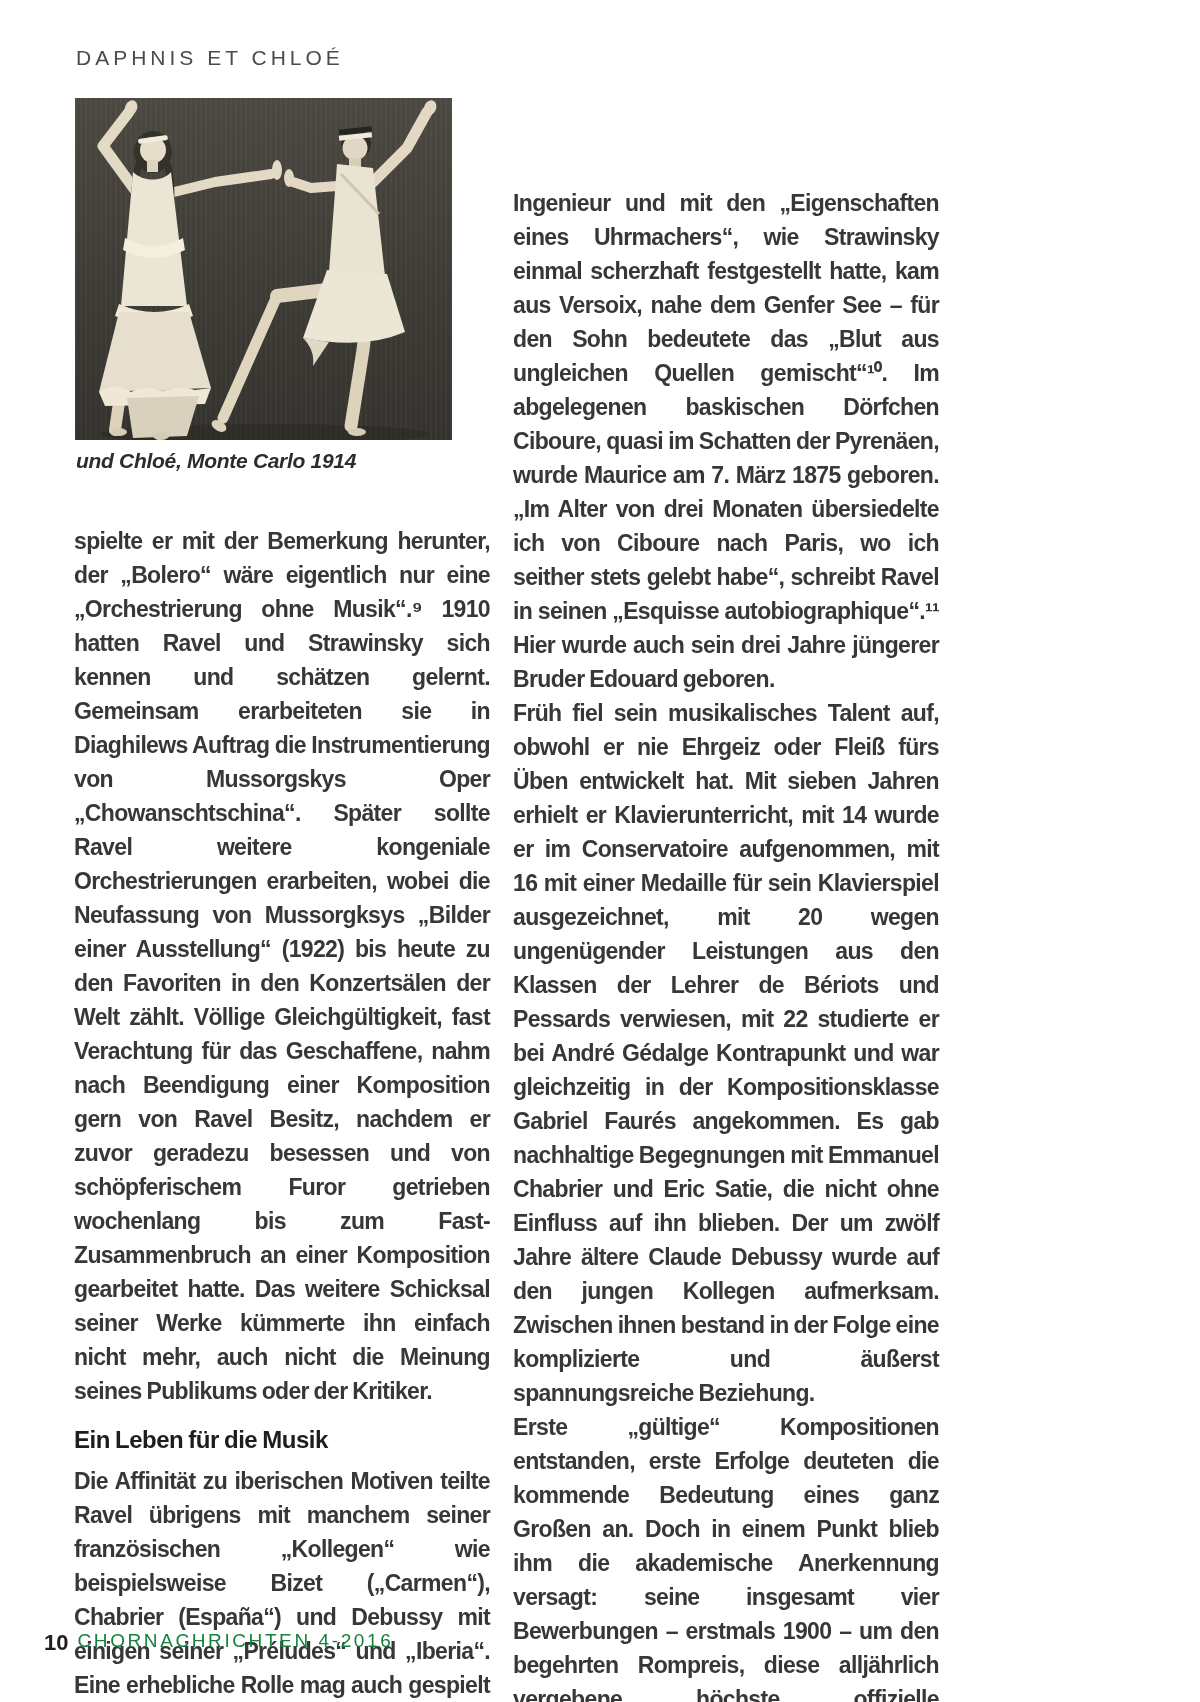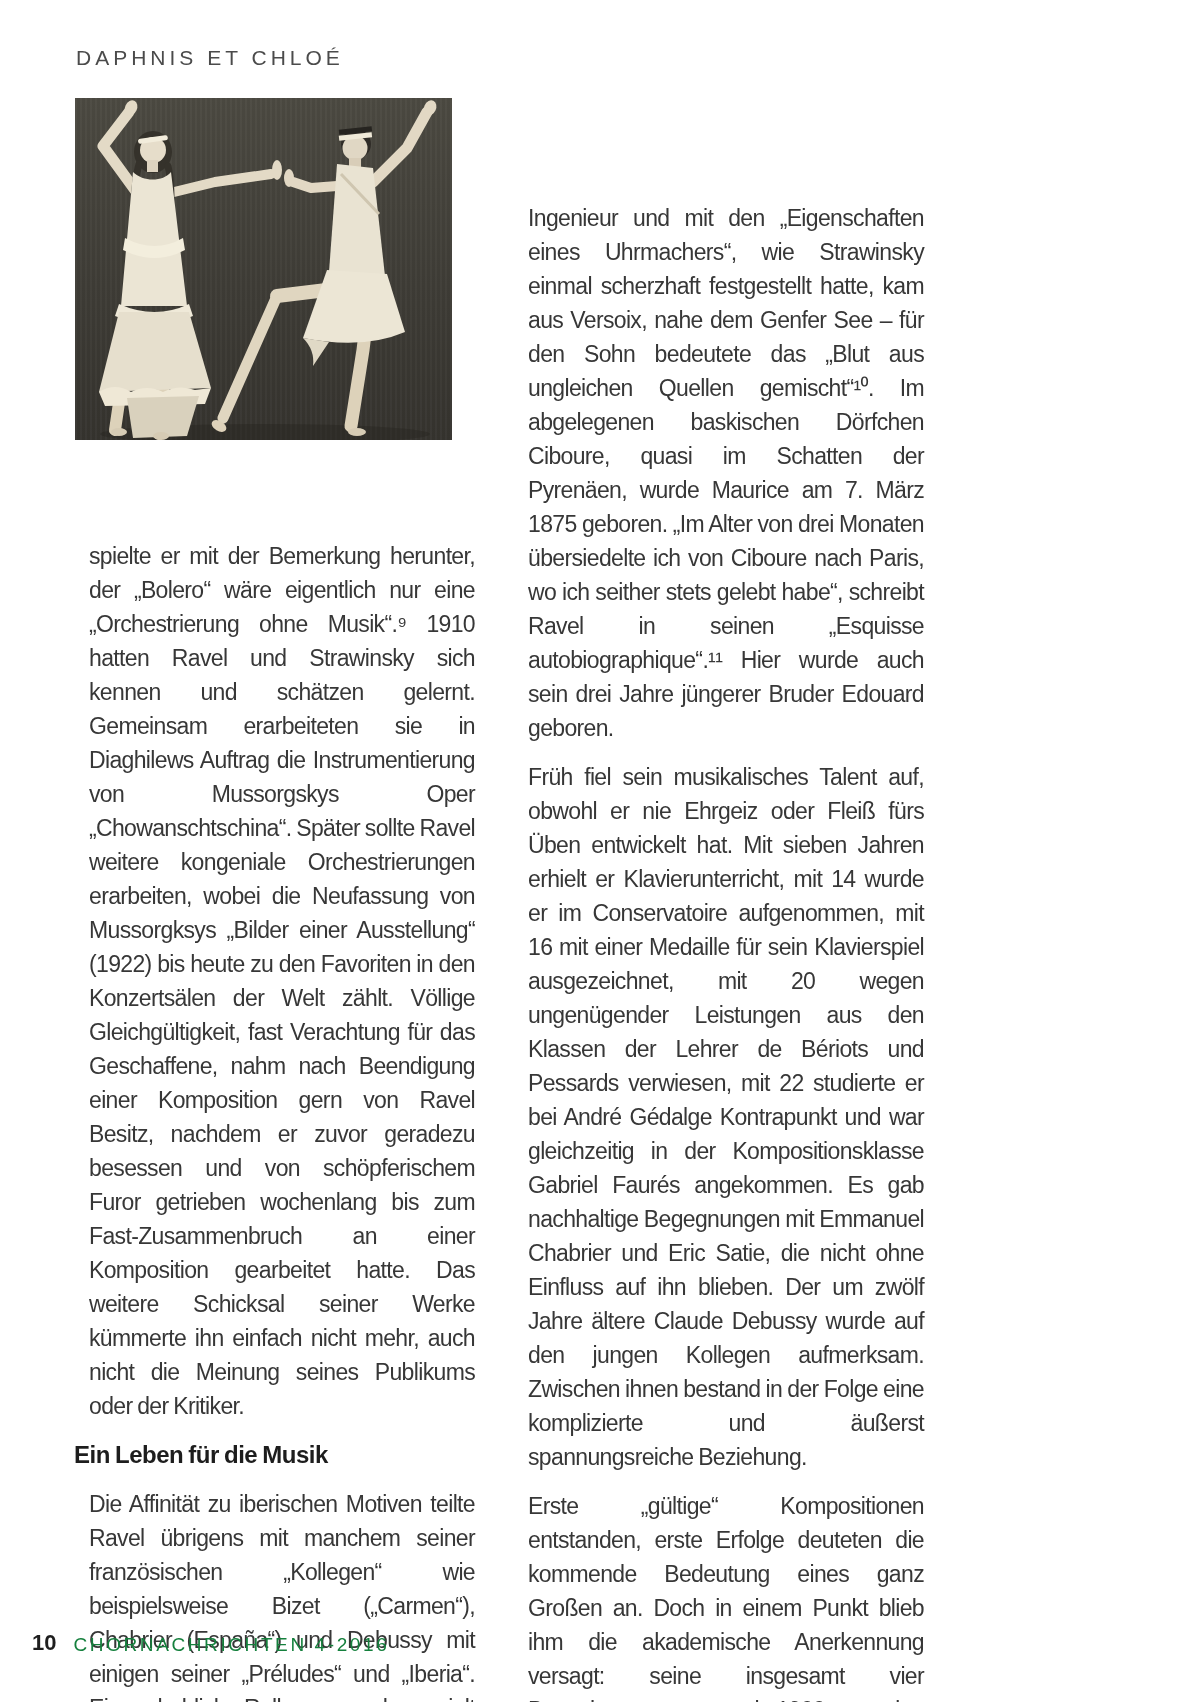--- a/index.html
+++ b/index.html
@@ -17,29 +17,29 @@
     position:absolute; left:76px; top:446px; width:400px;
     font-size:21px; font-weight:bold; font-style:italic; line-height:30px;
     color:#2c2c2c; letter-spacing:-0.3px;
   }
   .caption span { display:block; }
   .col {
     position:absolute; text-align:justify; text-justify:inter-word;
     font-size:23px; line-height:34px; letter-spacing:-0.65px; word-spacing:-1px;
     color:#373737; hyphens:auto;
   }
-  .col p { margin:15px; }
+  .col p { margin:0;font-weight:bold; }
   .col-left  { left:74px;  top:524px; width:416px; }
   .col-right { left:513px; top:186px; width:426px; }
   h2.section {
     font-size:24px; font-weight:bold; color:#1d1d1d;
     margin:15px 0 7px 0; letter-spacing:-0.5px; text-align:left;
   }
   .footer {
-    position:absolute; left:32px; top:1630px; display:flex; align-items:flex-end; gap:17px;
+    position:absolute; left:44px; top:1630px; display:flex; align-items:flex-start; gap:9px;
   }
   .footer .pagenum { font-size:22px; font-weight:bold; color:#1e1e1e; }
   .footer .pub { font-size:19px; letter-spacing:2.6px; color:#15803d; white-space:nowrap; }
 </style>
 </head>
 <body>
 
 <div class="page">
 
   <div class="running-head">DAPHNIS ET CHLOÉ</div>
@@ -100,20 +100,21 @@
         <rect x="274" y="60" width="12" height="10" fill="#d8cdb8"></rect>
         <path d="M262,66 L298,70 L310,178 L254,174 Z" fill="#e9e3d2"></path>
         <path d="M266,76 L304,116" stroke="#cfc6b0" stroke-width="3" fill="none"></path>
         <path d="M252,172 L312,176 L330,234 Q288,252 228,240 Z" fill="#ece6d5"></path>
         <path d="M228,240 Q240,252 238,268 L254,244 Z" fill="#e0d9c6"></path>
       </g>
     </svg>
   </div>
 
   <div class="caption">
+    <span>und Chloé, Monte Carlo 1914</span>
   </div>
 
   <div class="col col-left">
     <p>spielte er mit der Bemerkung herunter, der „Bolero“ wäre eigentlich nur eine „Orchestrierung ohne Musik“.⁹ 1910 hatten Ravel und Strawinsky sich kennen und schätzen gelernt. Gemeinsam erarbeiteten sie in Diaghilews Auftrag die Instrumentierung von Mussorgskys Oper „Chowanschtschina“. Später sollte Ravel weitere kongeniale Orchestrierungen erarbeiten, wobei die Neufassung von Mussorgksys „Bilder einer Ausstellung“ (1922) bis heute zu den Favoriten in den Konzertsälen der Welt zählt. Völlige Gleichgültigkeit, fast Verachtung für das Geschaffene, nahm nach Beendigung einer Komposition gern von Ravel Besitz, nachdem er zuvor geradezu besessen und von schöpferischem Furor getrieben wochenlang bis zum Fast-Zusammenbruch an einer Komposition gearbeitet hatte. Das weitere Schicksal seiner Werke kümmerte ihn einfach nicht mehr, auch nicht die Meinung seines Publikums oder der Kritiker.</p>
     <h2 class="section">Ein Leben für die Musik</h2>
     <p>Die Affinität zu iberischen Motiven teilte Ravel übrigens mit manchem seiner französischen „Kollegen“ wie beispielsweise Bizet („Carmen“), Chabrier (España“) und Debussy mit einigen seiner „Préludes“ und „Iberia“. Eine erhebliche Rolle mag auch gespielt haben, dass Ravels Mutter aus alter baskischer Familie stammte. Sein Vater dagegen, ein musikbegeisterter und erfindungsreicher</p>
   </div>
 
   <div class="col col-right">
     <p>Ingenieur und mit den „Eigenschaften eines Uhrmachers“, wie Strawinsky einmal scherzhaft festgestellt hatte, kam aus Versoix, nahe dem Genfer See – für den Sohn bedeutete das „Blut aus ungleichen Quellen gemischt“¹⁰. Im abgelegenen baskischen Dörfchen Ciboure, quasi im Schatten der Pyrenäen, wurde Maurice am 7. März 1875 geboren. „Im Alter von drei Monaten übersiedelte ich von Ciboure nach Paris, wo ich seither stets gelebt habe“, schreibt Ravel in seinen „Esquisse autobiographique“.¹¹ Hier wurde auch sein drei Jahre jüngerer Bruder Edouard geboren.</p>

